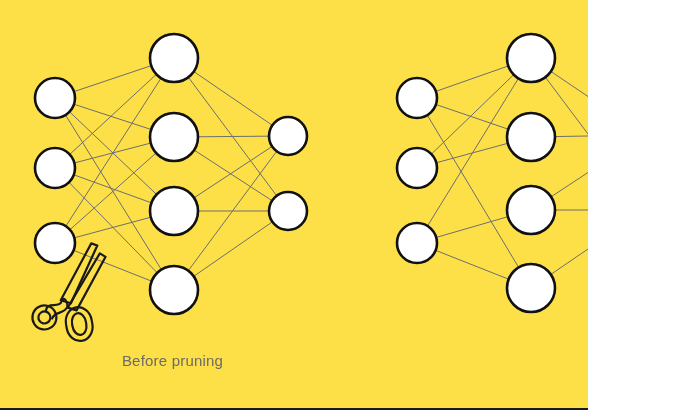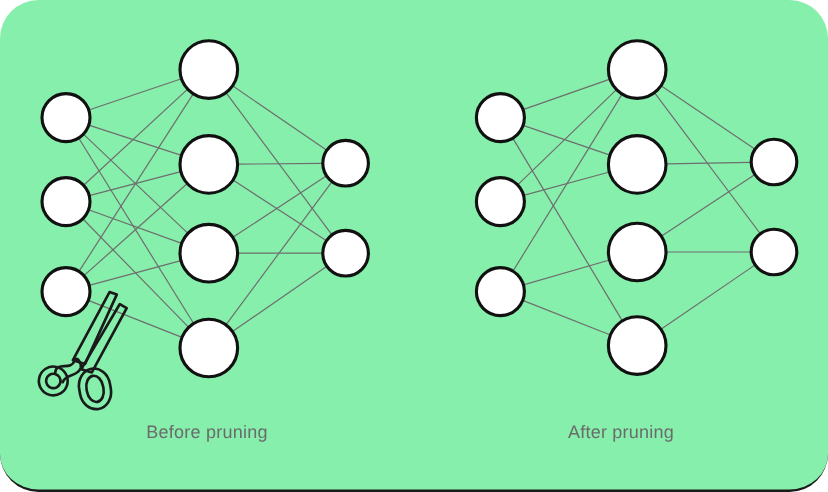--- a/index.html
+++ b/index.html
@@ -2,28 +2,27 @@
 <html><head>
 <meta charset="utf-8">
 <style>
   html, body {
     margin: 0;
     padding: 0;
     background: #ffffff;
   }
   #page {
     position: relative;
-    width: 690px;
+    width: 588px;
     height: 410px;
-    background: #86efac;
+    background: #fde047;
     overflow: hidden;
     font-family: "Liberation Sans", sans-serif;
     border-bottom: 2px solid #1a1a1a;
     box-sizing: border-box;
-    border-radius: 32px;
   }
   .panel {
     position: absolute;
     top: 0;
     width: 345px;
     height: 410px;
   }
   #panel-before { left: 0; }
   #panel-after  { left: 345px; }
 
@@ -147,16 +146,15 @@
           <circle cx="72" cy="168" r="20" class="node-circle" fill="#ffffff" stroke="#111111"></circle>
           <circle cx="72" cy="243" r="20" class="node-circle" fill="#ffffff" stroke="#111111"></circle>
           <circle cx="186" cy="58" r="24" class="node-circle" fill="#ffffff" stroke="#111111"></circle>
           <circle cx="186" cy="137" r="24" class="node-circle" fill="#ffffff" stroke="#111111"></circle>
           <circle cx="186" cy="210" r="24" class="node-circle" fill="#ffffff" stroke="#111111"></circle>
           <circle cx="186" cy="288" r="24" class="node-circle" fill="#ffffff" stroke="#111111"></circle>
           <circle cx="300" cy="135" r="19" class="node-circle" fill="#ffffff" stroke="#111111"></circle>
           <circle cx="300" cy="210" r="19" class="node-circle" fill="#ffffff" stroke="#111111"></circle>
         </g>
       </svg>
-    <div class="caption">After pruning</div>
   </div>
 
 </div>
 
 </body></html>

